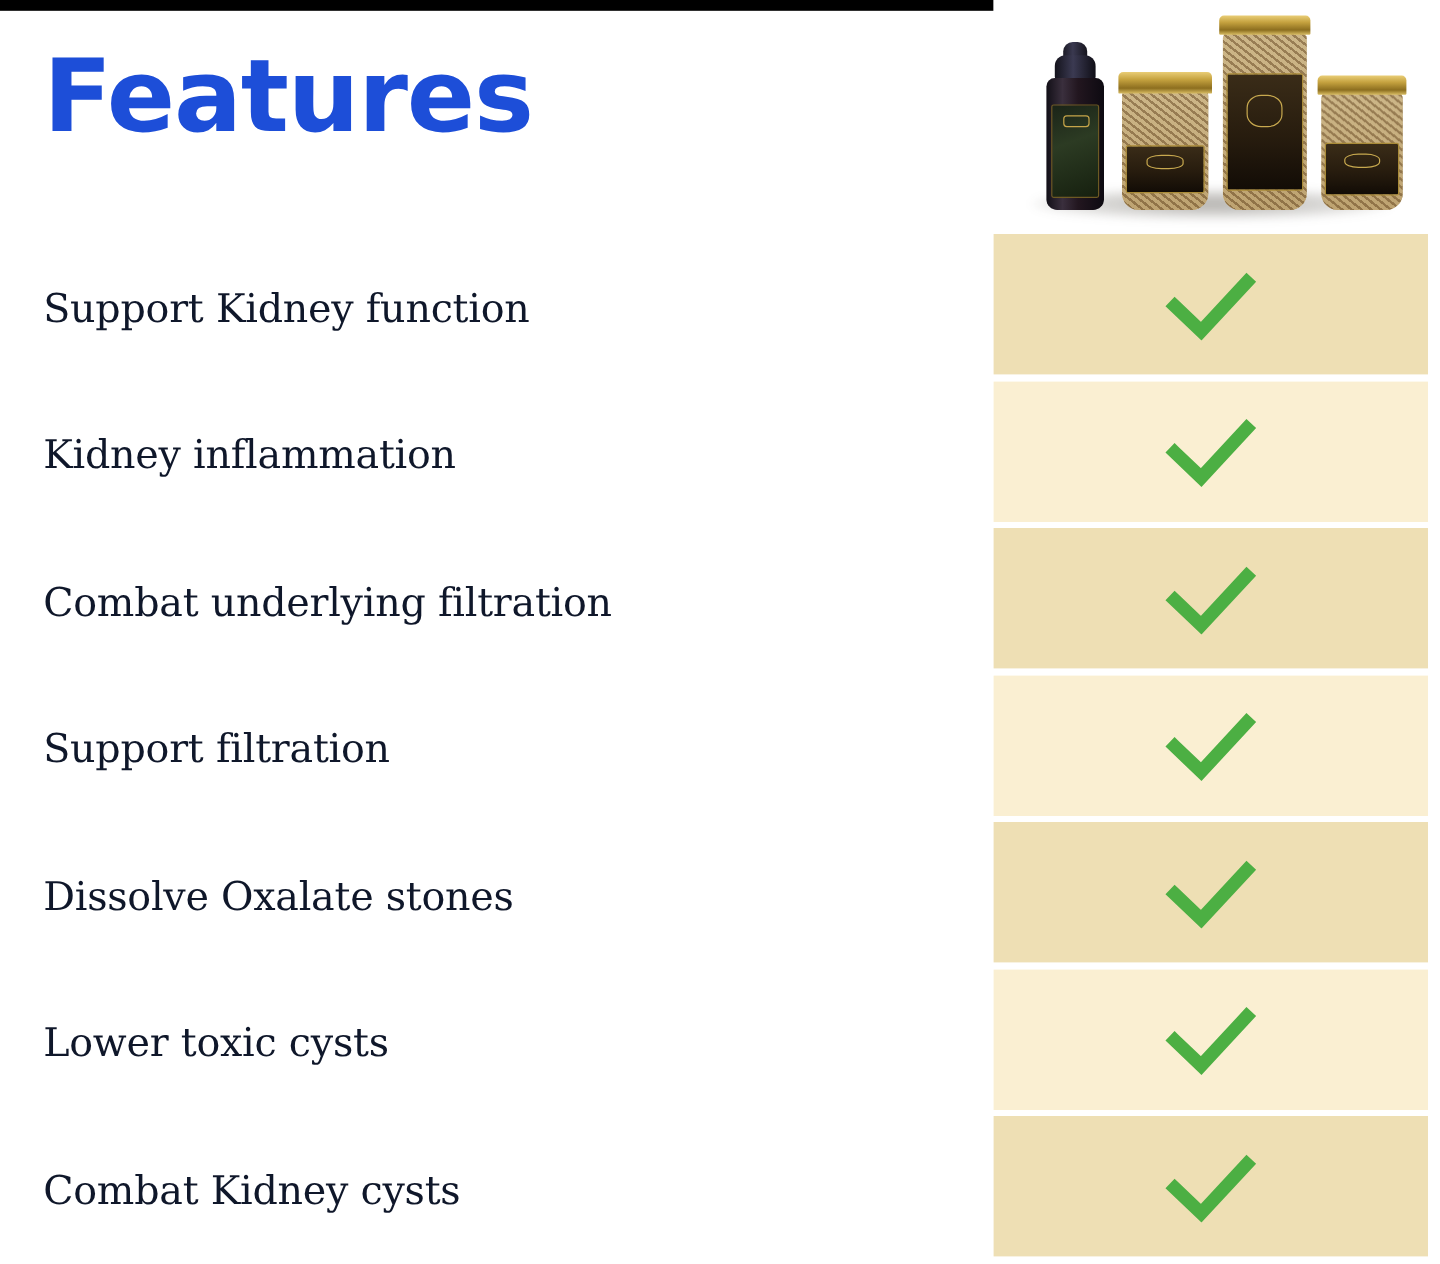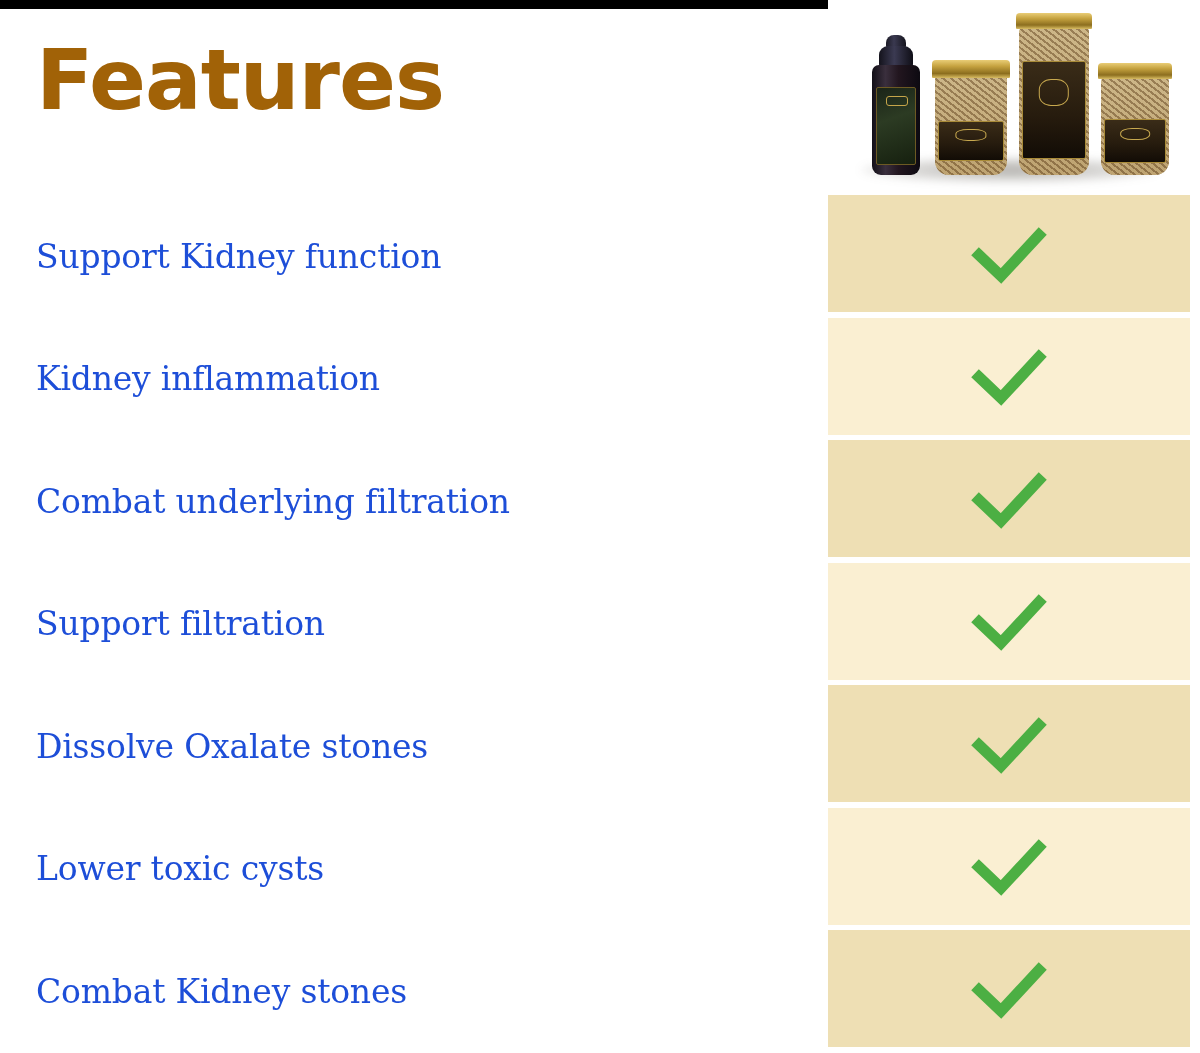--- a/index.html
+++ b/index.html
@@ -31,21 +31,21 @@
   
   #page-title {
     position: absolute;
     left: 36px;
     top: 38px;
     font-family: "DejaVu Sans", sans-serif;
     font-weight: bold;
     font-size: 84px;
     line-height: 1;
     letter-spacing: -1px;
-    color: #a16207;
+    color: #1d4ed8;
     white-space: nowrap;
   }
 
   
   #feature-list {
     position: absolute;
     left: 0;
     top: 195px;
     width: 828px;
     height: 858px;
@@ -54,21 +54,21 @@
     position: relative;
     height: 122.5px;
     display: flex;
     align-items: center;
   }
   .feature-label {
     padding-left: 36px;
     font-family: "DejaVu Serif", "Liberation Serif", serif;
     font-size: 33px;
     font-weight: 400;
-    color: #1d4ed8;
+    color: #0f172a;
     letter-spacing: -0.2px;
     white-space: nowrap;
   }
 
   
   #check-column {
     position: absolute;
     left: 828px;
     top: 0;
     width: 372px;
@@ -231,21 +231,21 @@
     <div class="feature-row">
       <div class="feature-label">Support filtration</div>
     </div>
     <div class="feature-row">
       <div class="feature-label">Dissolve Oxalate stones</div>
     </div>
     <div class="feature-row">
       <div class="feature-label">Lower toxic cysts</div>
     </div>
     <div class="feature-row">
-      <div class="feature-label">Combat Kidney stones</div>
+      <div class="feature-label">Combat Kidney cysts</div>
     </div>
   </div>
 
   <div id="check-column">
 
     <div id="product-image">
       <div class="shadow-blob"></div>
 
       <div class="prod" id="bottle-dropper">
         <div class="cap"></div>

